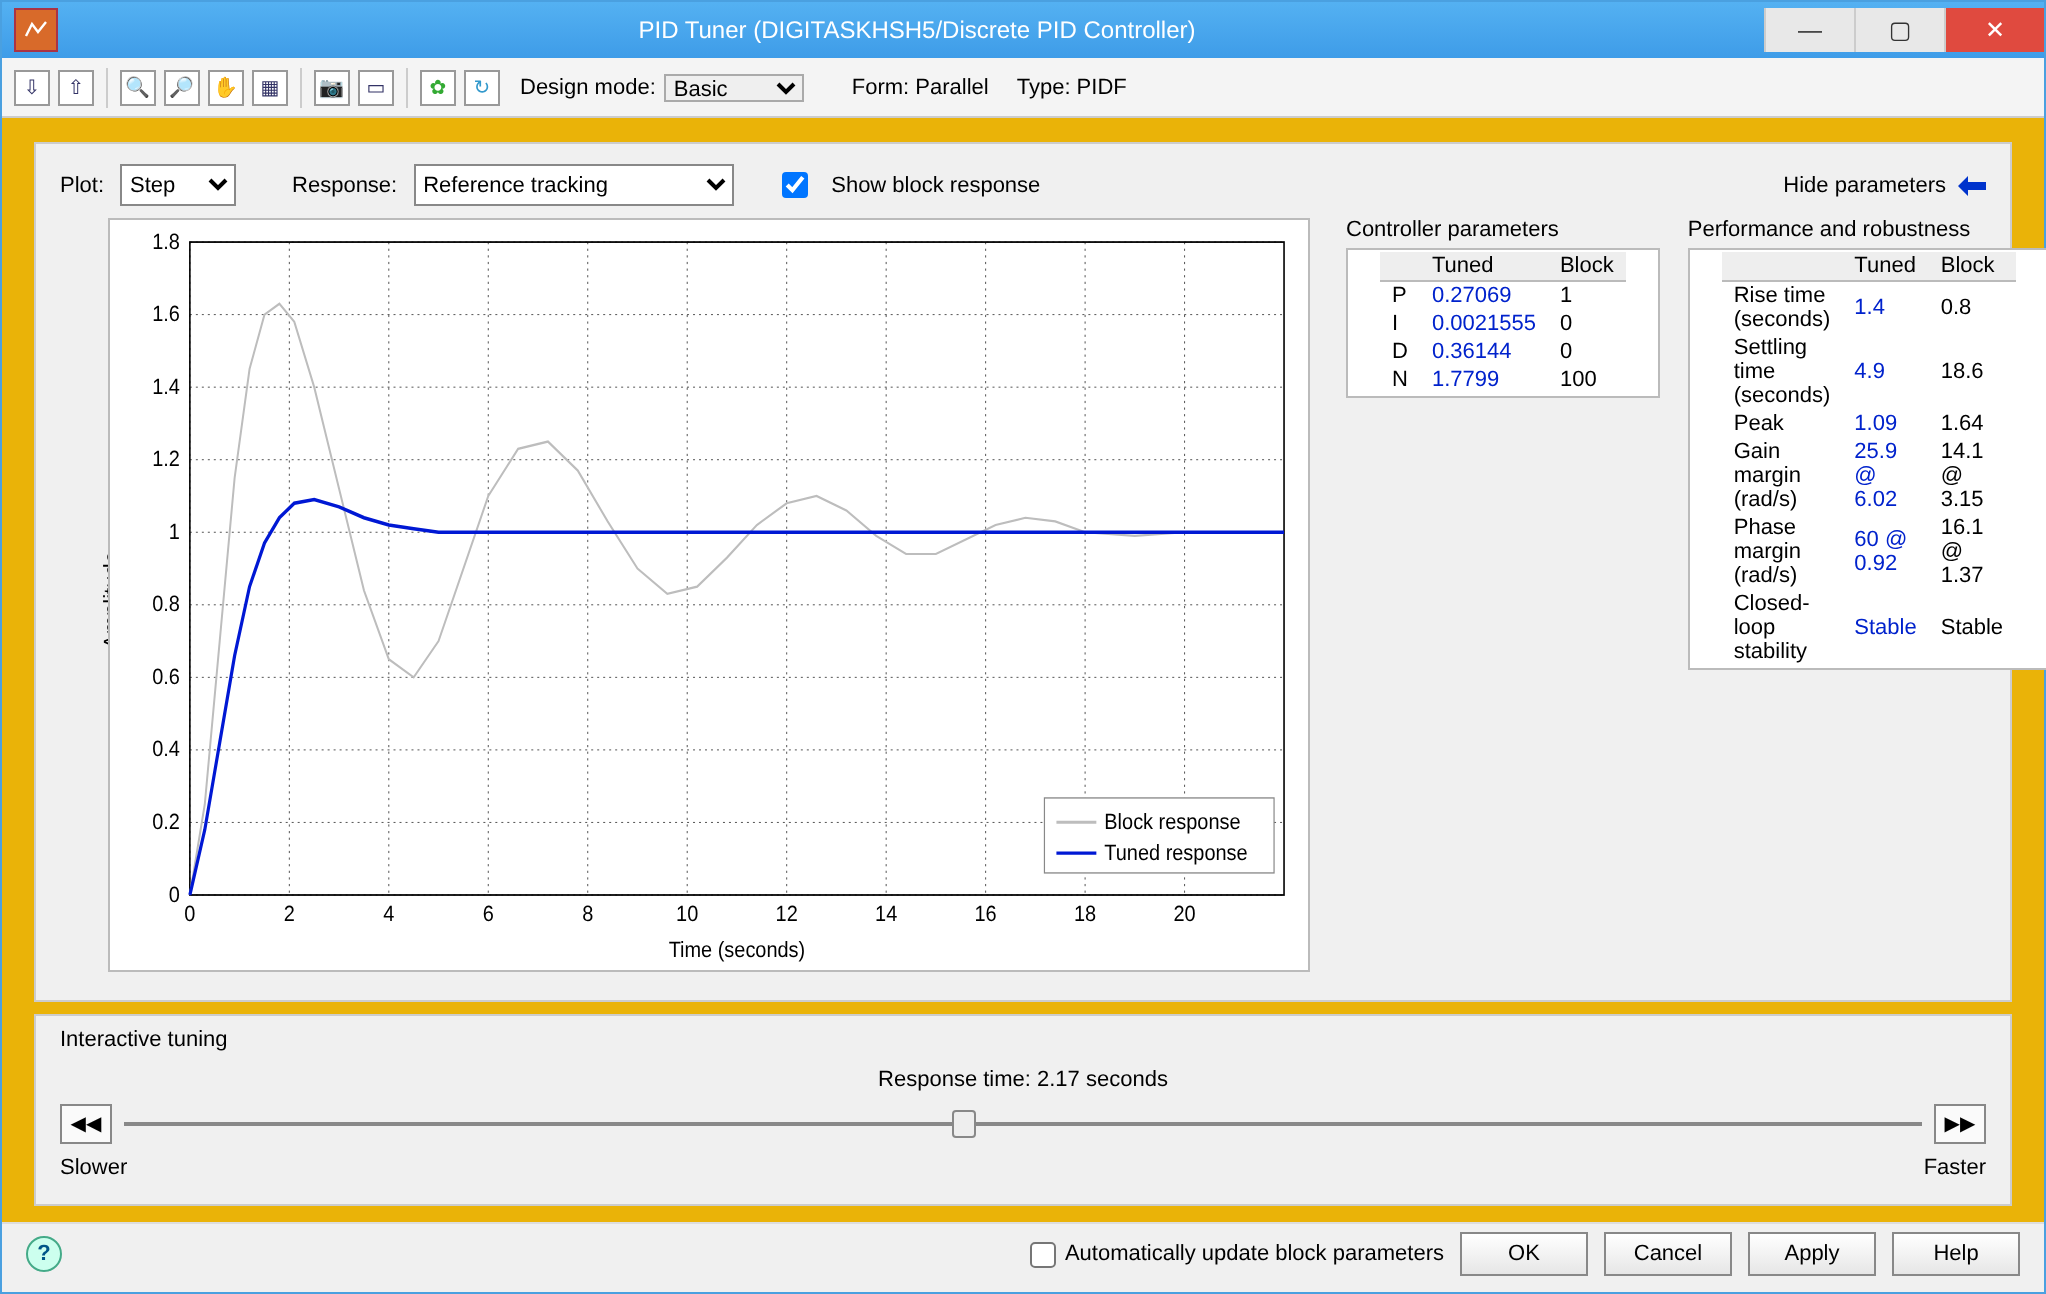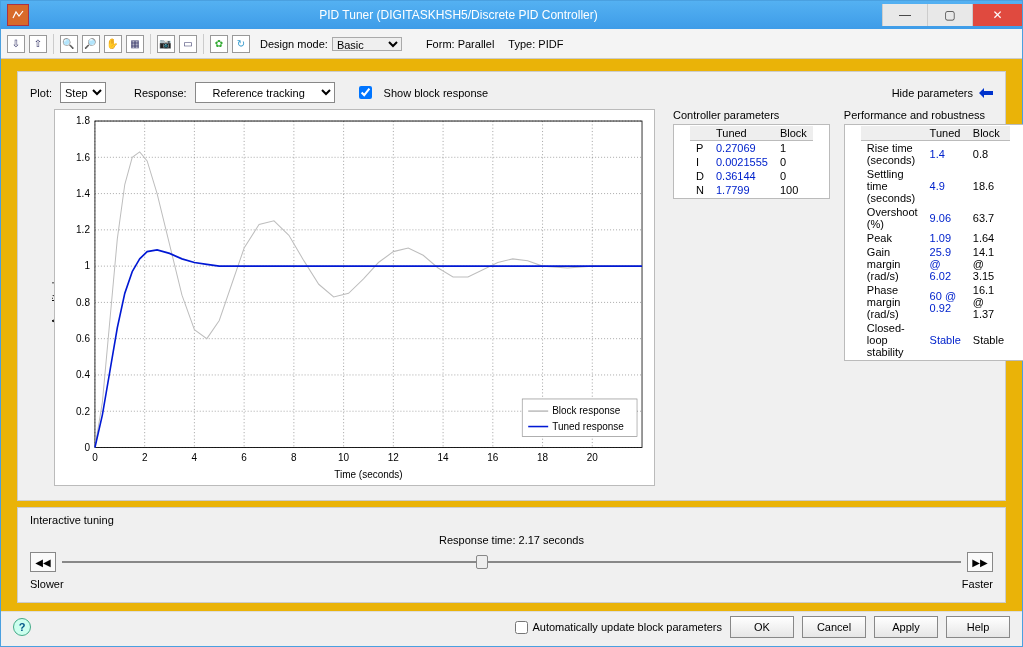--- a/index.html
+++ b/index.html
@@ -89,23 +89,23 @@
     </select>
     <label style="padding-left:14px;">Form: Parallel</label>
     <label style="margin-left:10px;">Type: PIDF</label>
   </div>
 
   <div class="content">
 
     <div class="topbox">
       <div class="row-controls">
         <span>Plot:</span>
-        <select style="width:46px;"><option>Step</option></select>
+        <select style="width:58px;"><option>Step</option></select>
         <span style="margin-left:20px;">Response:</span>
-        <select style="width:140px;text-align:center;"><option>Reference tracking</option></select>
+        <select style="width:160px;"><option>Reference tracking</option></select>
         <input type="checkbox" checked="" style="">
         <span>Show block response</span>
         <span class="hide-params">
           <span>Hide parameters</span>
           <svg class="arrow-left" viewBox="0 0 14 10">
               <path d="M14 3 L5 3 L5 0 L0 5 L5 10 L5 7 L14 7 Z" fill="#0033cc"></path>
             </svg>
         </span>
       </div>
 
@@ -218,25 +218,20 @@
                       <td>Rise time (seconds)</td>
                       <td class="tuned">1.4</td>
                       <td>0.8</td>
                     </tr>
                     <tr class="">
                       <td>Settling time (seconds)</td>
                       <td class="tuned">4.9</td>
                       <td>18.6</td>
                     </tr>
                     <tr class="">
-                      <td>Overshoot (%)</td>
-                      <td class="tuned">9.06</td>
-                      <td>63.7</td>
-                    </tr>
-                    <tr class="">
                       <td>Peak</td>
                       <td class="tuned">1.09</td>
                       <td>1.64</td>
                     </tr>
                     <tr class="">
                       <td>Gain margin (rad/s)</td>
                       <td class="tuned">25.9 @ 6.02</td>
                       <td>14.1 @ 3.15</td>
                     </tr>
                     <tr class="">

